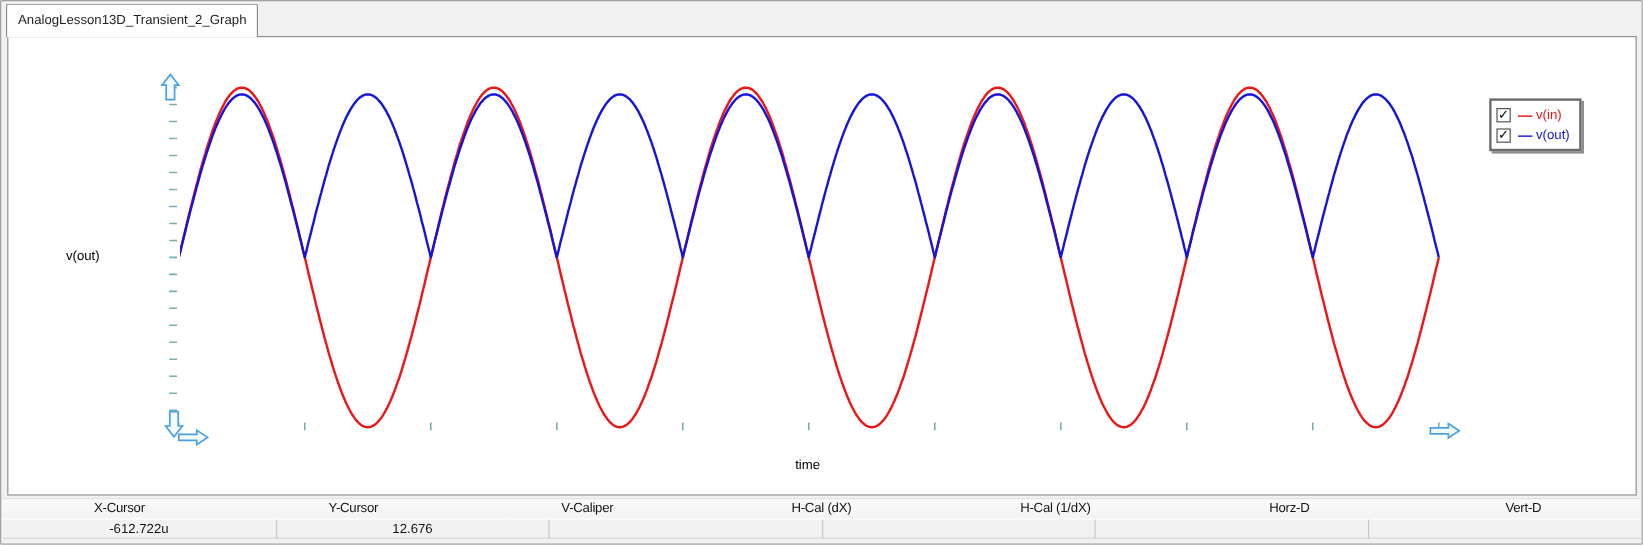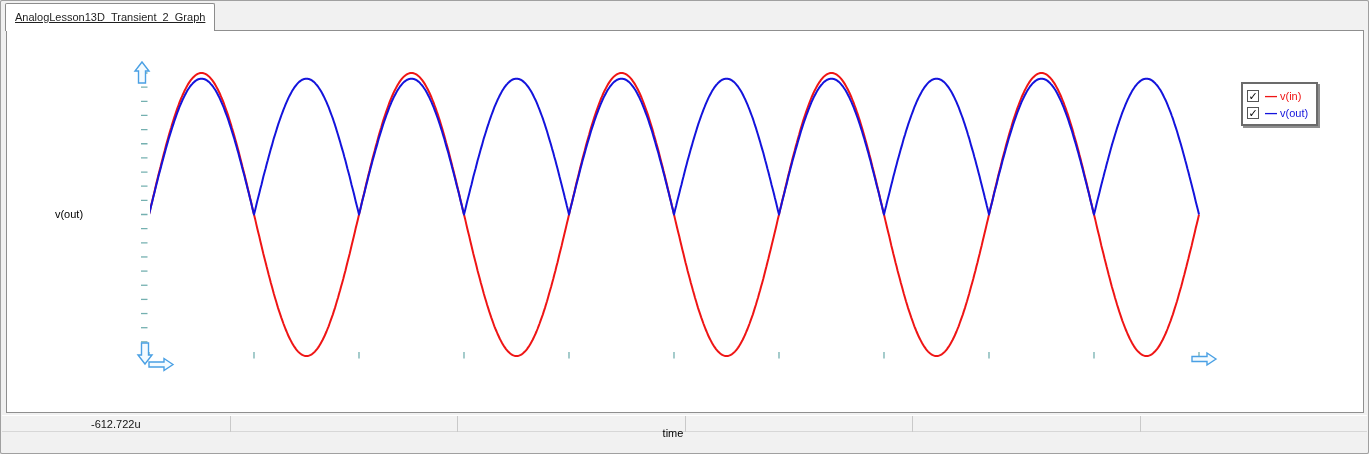--- a/index.html
+++ b/index.html
@@ -7,21 +7,21 @@
   body { font-family:"Liberation Sans", sans-serif; }
   .window {
     position:relative; width:1369px; height:454px;
     background:#f1f1f1; border:1px solid #a0a0a0; border-radius:2px;
     overflow:hidden;
   }
   
   .tabbar { position:absolute; left:4px; top:2px; height:28px; display:flex; align-items:flex-end; }
   .tab {
     border:1px solid #8c8c8c; border-bottom:none; border-radius:2px 2px 0 0;
-    padding:0 9px; font-size:11px; color:#1f1f1f; white-space:nowrap; cursor:default;text-decoration:underline;
+    padding:0 9px; font-size:11px; color:#1f1f1f; white-space:nowrap; cursor:default;
   }
   .tab.active {
     height:28px; line-height:27px; background:#ffffff; position:relative; z-index:3;
   }
   .tab.inactive {
     height:23px; line-height:22px; margin-left:2px;
     background:linear-gradient(#f6f6f6,#e9e9e9); color:#2a2a2a;
   }
   
   .panel {
@@ -29,21 +29,21 @@
     background:#ffffff; border:1px solid #8f8f8f; z-index:1;
   }
   .plot {
     position:absolute; left:147px; top:65px; width:1057px; height:295px;
     background:#c3c3c3;
     border:2px solid #8a8a8a; border-top:3px solid #646464; border-left:2px solid #7a7a7a;
   }
   #chart-svg { position:absolute; left:0; top:0; width:1369px; height:412px; z-index:2; pointer-events:none; }
   .axis-title { position:absolute; font-size:11px; color:#000; z-index:2; }
   #ylabel { left:38px; top:207px; width:60px; text-align:center; }
-  #xlabel { left:632px; top:381px; width:80px; text-align:center;margin-top:45px; }
+  #xlabel { left:632px; top:381px; width:80px; text-align:center; }
   .ytick-label { position:absolute; width:96px; left:42px; height:13px; line-height:13px;
                  text-align:right; font-size:11px; color:#000; }
   .xtick-label { position:absolute; width:84px; height:13px; line-height:13px; top:366px;
                  text-align:center; font-size:11px; color:#000; }
   
   .legend {
     position:absolute; left:1240px; top:81px; z-index:2;
     background:#ffffff; border:2px solid #6b6b6b;
     box-shadow:2px 2px 0 #8f8f8f; padding:3px 8px 3px 4px;
   }
@@ -187,22 +187,32 @@
       <span class="legend-lbl" id="lbl0" style="color: rgb(239, 21, 21);">v(in)</span>
     </div>
     <div class="legend-row">
       <span class="legend-cb">✓</span>
       <span class="legend-dash" id="dash1" style="color: rgb(20, 20, 220);">—</span>
       <span class="legend-lbl" id="lbl1" style="color: rgb(20, 20, 220);">v(out)</span>
     </div>
   </div>
 
   <div class="cursor-table">
+    <div class="ct-head" id="ct-head">
+        <div class="cell">X-Cursor</div>
+        <div class="cell">Y-Cursor</div>
+        <div class="cell">V-Caliper</div>
+        <div class="cell">H-Cal (dX)</div>
+        <div class="cell">H-Cal (1/dX)</div>
+        <div class="cell">Horz-D</div>
+        <div class="cell">Vert-D</div>
+      </div>
     <div class="ct-vals" id="ct-vals">
         <div class="cell">-612.722u</div>
+        <div class="cell">12.676</div>
         <div class="cell"></div>
         <div class="cell"></div>
         <div class="cell"></div>
         <div class="cell"></div>
         <div class="cell"></div>
       </div>
   </div>
 
 </div>
 

